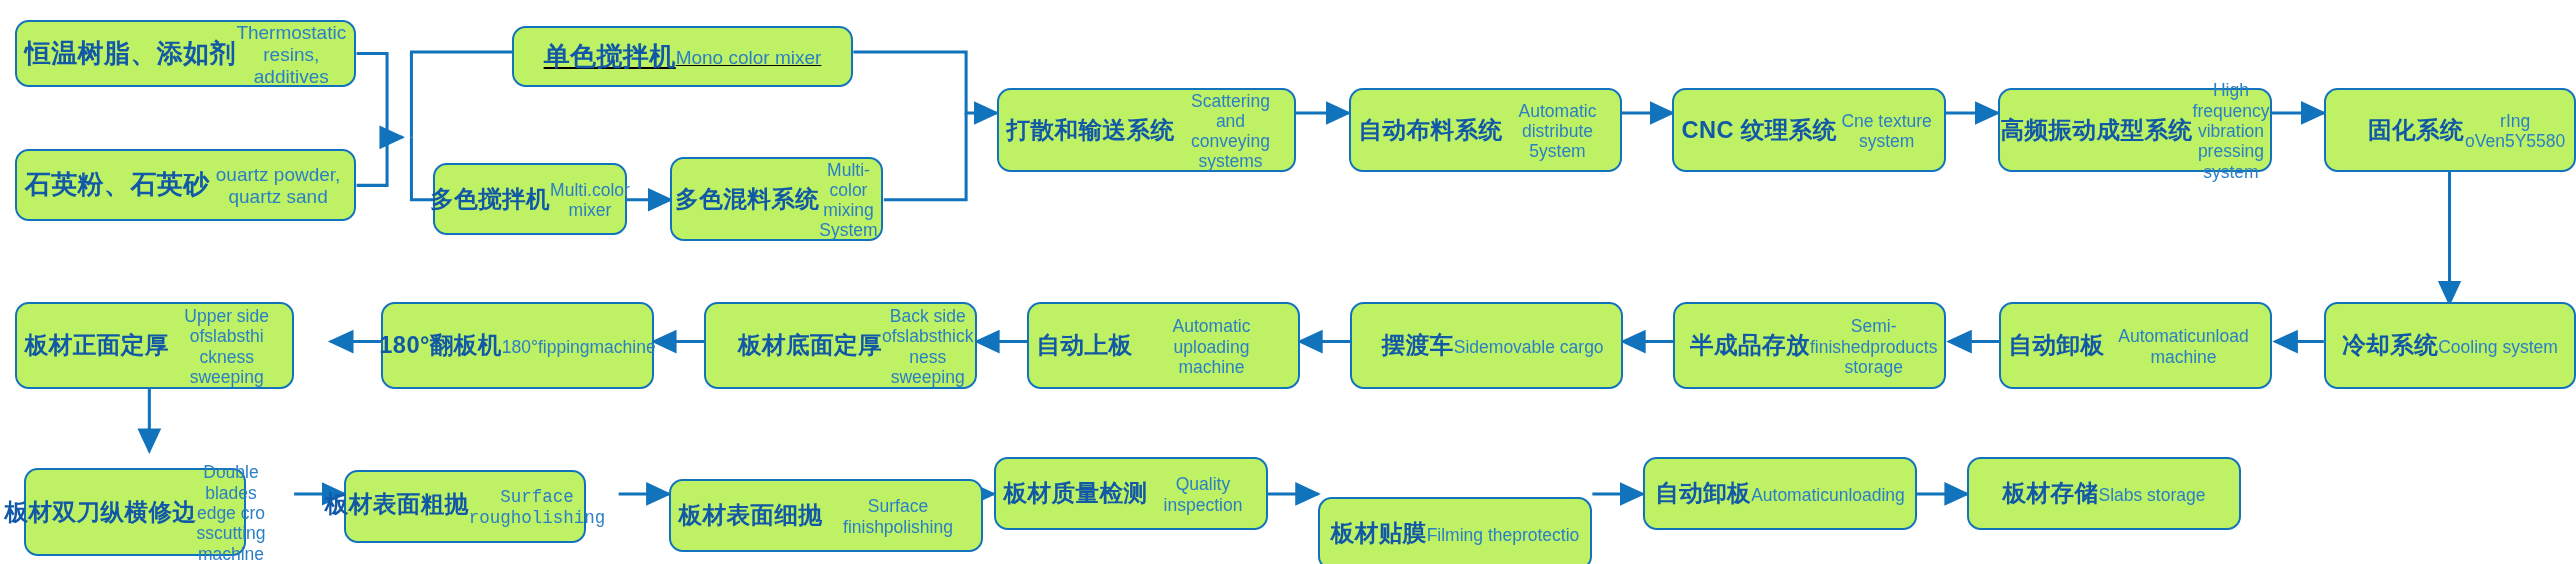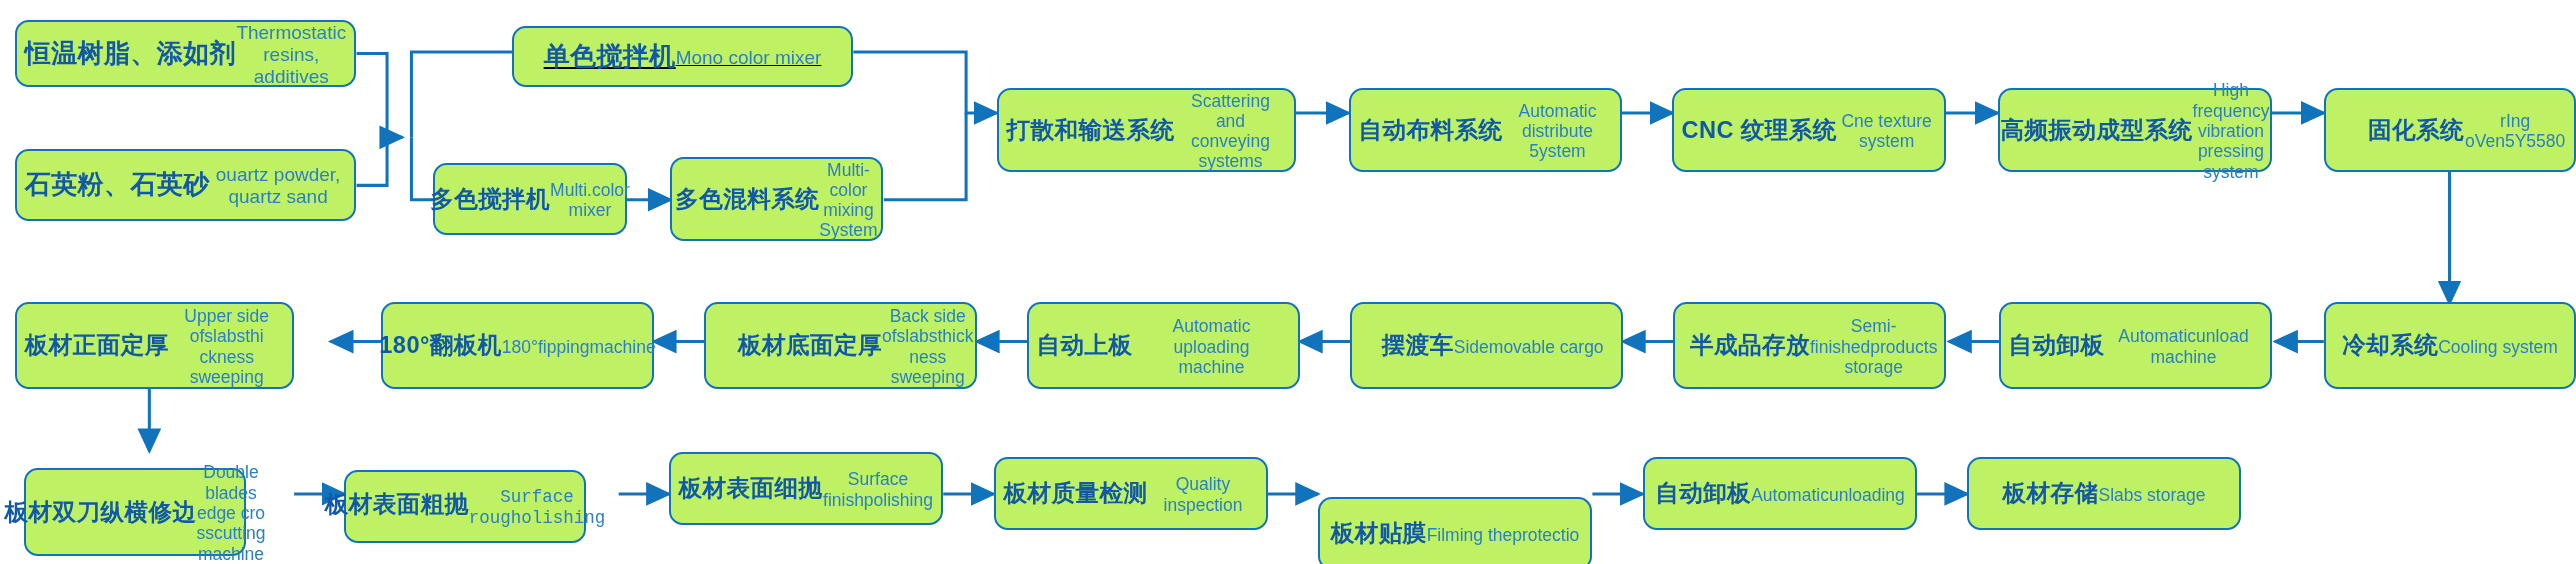--- a/index.html
+++ b/index.html
@@ -254,21 +254,21 @@
     </div>
   </div>
 
   <div class="node" style="left:344px; top:470px; width:242px; height:73px;font-family:Liberation Mono, monospace;">
     <div class="cn small">板材表面粗抛</div>
     <div class="en small">
       <div>Surface rougholishing</div>
     </div>
   </div>
 
-  <div class="node" style="left:669px; top:452px; width:274px; height:73px;">
+  <div class="node" style="left:669px; top:479px; width:314px; height:73px;">
     <div class="cn small">板材表面细抛</div>
     <div class="en small">
       <div>Surface finishpolishing</div>
     </div>
   </div>
 
   <div class="node" style="left:994px; top:457px; width:274px; height:73px;">
     <div class="cn small">板材质量检测</div>
     <div class="en small">
       <div>Quality inspection</div>

